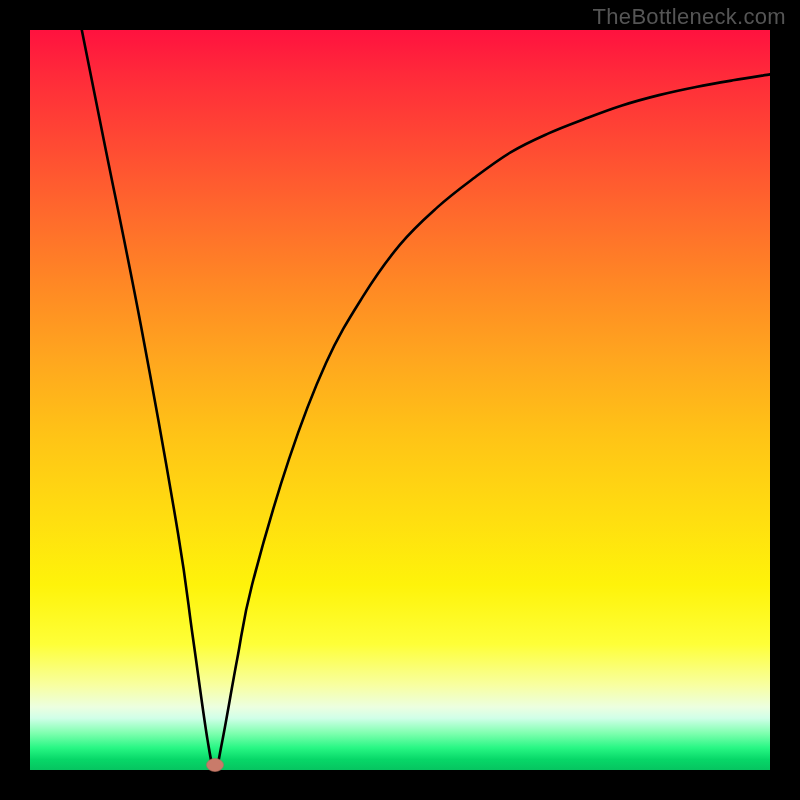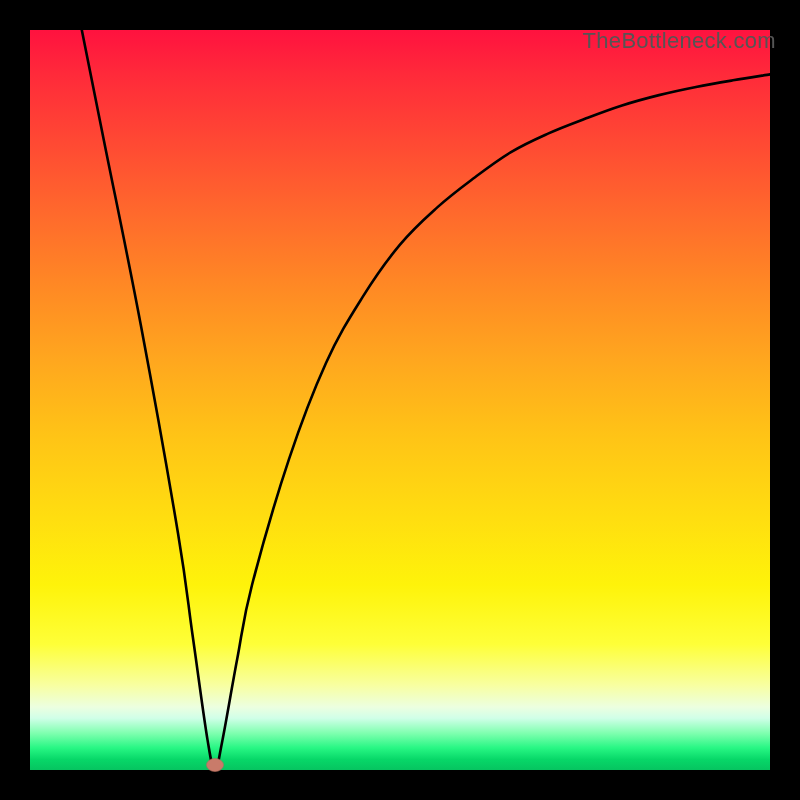--- a/index.html
+++ b/index.html
@@ -40,27 +40,26 @@
       #d0ffe8 93%,
       #80ffb0 95%,
       #28f784 97%,
       #07d768 98.6%,
       #06c460 100%
     );
   }
   .watermark {
     position: absolute;
     top: 4px;
-    right: 24px;
+    right: 14px;
     color: #555;
     font-size: 22px;
     font-weight: 400;
     letter-spacing: 0.3px;
     z-index: 3;
-    margin-top: 24px;
   }
   svg.curve-layer {
     position: absolute;
     left: 0;
     top: 0;
     width: 740px;
     height: 740px;
     overflow: visible;
   }
   .curve {

